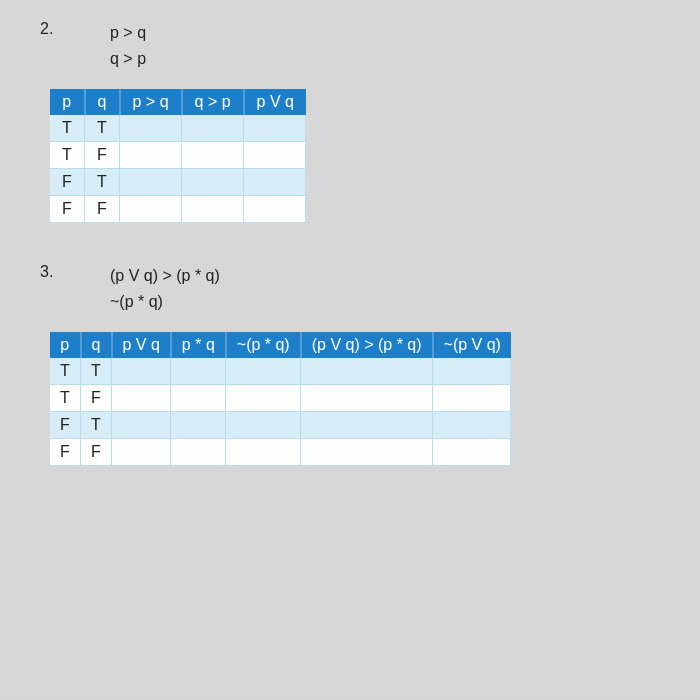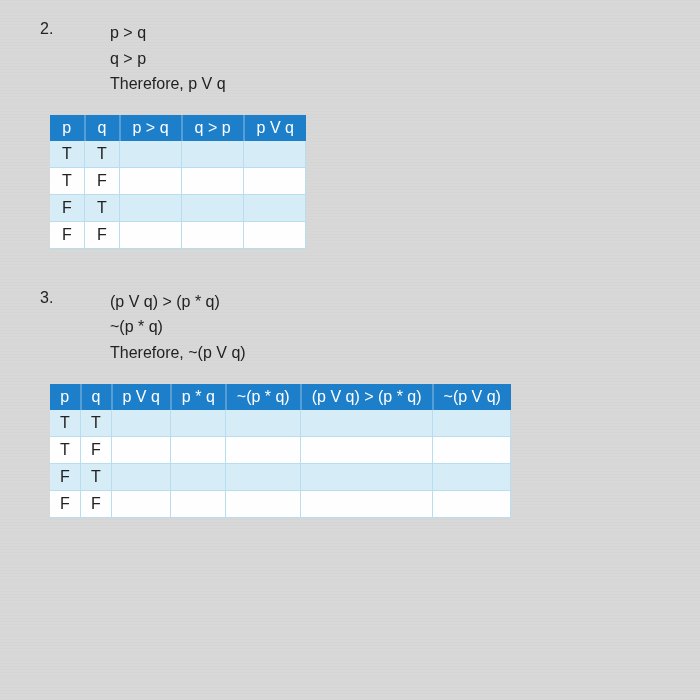--- a/index.html
+++ b/index.html
@@ -73,21 +73,20 @@
 </head>
 <body>
 
 <div class="content">
 
   <div class="problem">
     <div class="problem-num">2.</div>
     <div class="problem-lines">
       <div>p &gt; q</div>
       <div>q &gt; p</div>
-      <div>Therefore, p V q</div>
     </div>
   </div>
 
   <table class="truth">
     <thead>
       <tr>
         <th>p</th>
         <th>q</th>
         <th>p &gt; q</th>
         <th>q &gt; p</th>
@@ -124,21 +123,20 @@
         <td></td>
       </tr>
     </tbody>
   </table>
 
   <div class="problem prob3">
     <div class="problem-num">3.</div>
     <div class="problem-lines">
       <div>(p V q) &gt; (p * q)</div>
       <div>~(p * q)</div>
-      <div>Therefore, ~(p V q)</div>
     </div>
   </div>
 
   <table class="truth t2">
     <thead>
       <tr>
         <th>p</th>
         <th>q</th>
         <th>p V q</th>
         <th>p * q</th>

